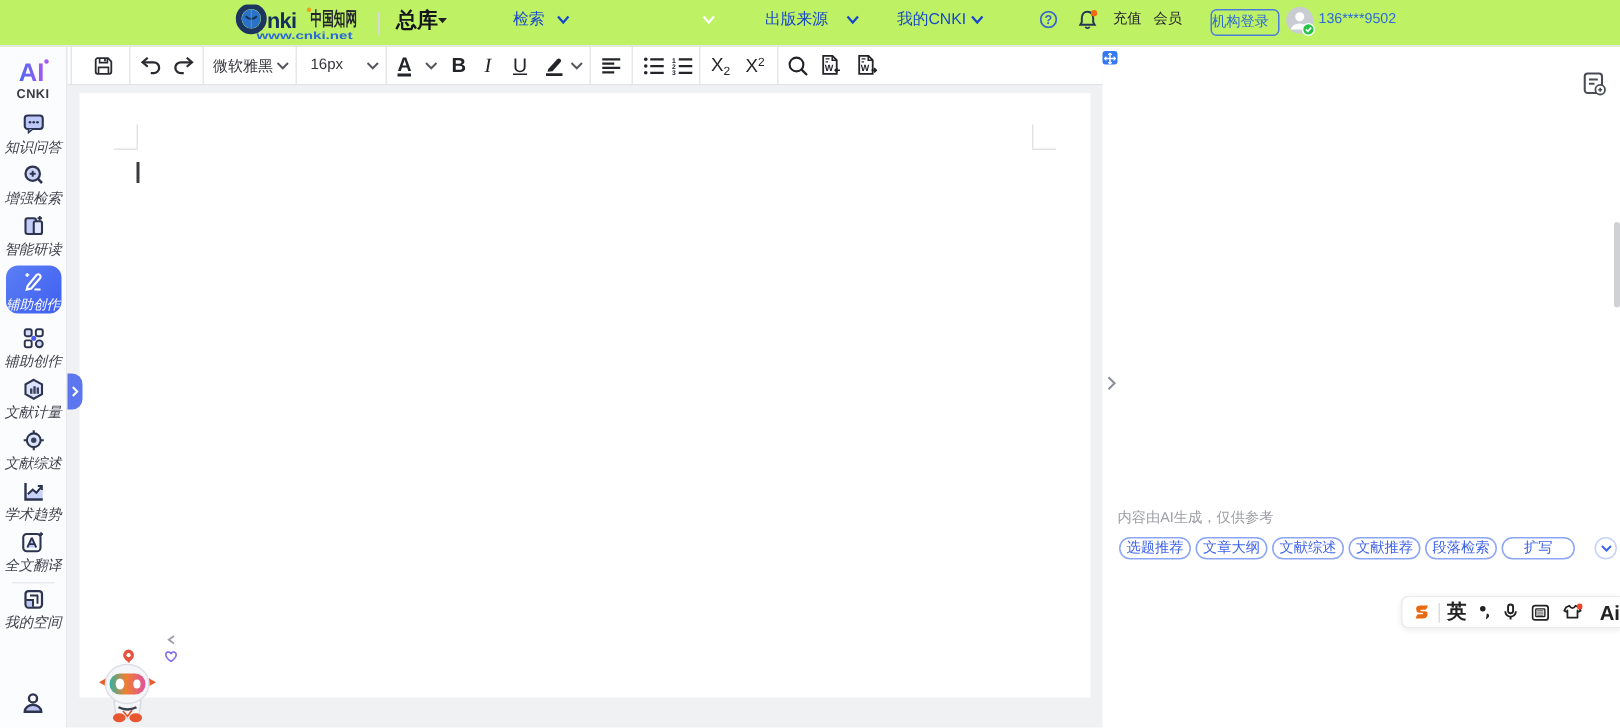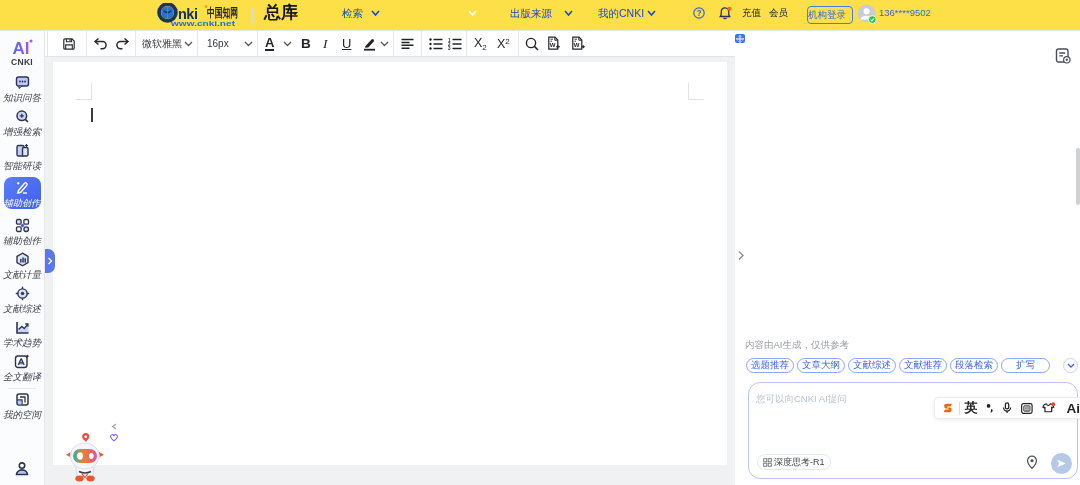--- a/index.html
+++ b/index.html
@@ -1,19 +1,19 @@
 <!DOCTYPE html>
 <html><head>
 <meta charset="utf-8">
 <style>
 * { margin:0; padding:0; box-sizing:border-box; }
 html,body { width:1080px; height:485px; overflow:hidden; font-family:"Liberation Sans",sans-serif; background:#fff; }
 .abs { position:absolute; }
 
-#nav { position:absolute; left:0; top:0; width:1080px; height:31px; background:#fde047; border-bottom:1px solid #e4e5e9; z-index:30; }
+#nav { position:absolute; left:0; top:0; width:1080px; height:31px; background:#bef264; border-bottom:1px solid #e4e5e9; z-index:30; }
 .navtxt { position:absolute; top:0; height:26px; line-height:26px; font-size:10.5px; color:#1747cc; white-space:nowrap; }
 #cnkiai { position:absolute; left:406px; top:0; width:88px; height:31px; background:#1546c8; color:#fff; font-size:10.5px; line-height:26px; padding-left:20px; }
 
 #side { position:absolute; left:0; top:31px; width:45px; height:454px; background:#fbfcfe; border-right:1px solid #e7e8ec; z-index:20; }
 .sitem { position:absolute; left:0; width:44px; text-align:center;font-style:italic; }
 .sitem svg { display:block; margin:0 auto; }
 .slabel { font-size:9.5px; color:#3b3f48; white-space:nowrap; margin-top:2px; }
 
 #editor { position:absolute; left:45px; top:31px; width:690px; height:454px; background:#f0f1f3; }
 #toolbar { position:absolute; left:0; top:0; width:690px; height:26px; background:#fff; border-bottom:1px solid #e3e4e8; }
@@ -33,21 +33,21 @@
     <circle cx="11.5" cy="9.5" r="8.4" fill="none" stroke="#1b3560" stroke-width="3.8"></circle>
     <circle cx="11.5" cy="9.5" r="6.3" fill="#2a72c8"></circle>
     <path d="M7.8 7.8 Q11.5 11.6 15.2 7.8" stroke="#123258" stroke-width="1.3" fill="none"></path>
     <path d="M11.5 3.4 L11.5 15.6" stroke="#5a9ade" stroke-width="0.7" opacity="0.8"></path>
     <text x="22" y="15.5" font-size="14.5" font-weight="bold" fill="#14305c" font-family="Liberation Sans" letter-spacing="-0.5">nki</text>
     <text x="51" y="13.5" font-size="12.5" font-weight="bold" fill="#23242c" font-family="Liberation Serif" textLength="31" lengthAdjust="spacingAndGlyphs">中国知网</text>
     <circle cx="50" cy="3.5" r="1.5" fill="#f0a21e"></circle>
     <text x="15" y="23" font-size="7" font-weight="bold" fill="#2b68d9" font-family="Liberation Sans" textLength="64" lengthAdjust="spacingAndGlyphs">www.cnki.net</text>
   </svg>
   <div class="abs" style="left:252px;top:8px;width:1px;height:15px;background:#d9dade"></div>
-  <div class="navtxt" style="left:264px;color:#15161a;font-weight:bold;font-size:17px">总库</div>
+  <div class="navtxt" style="left:264px;color:#15161a;font-weight:bold;font-size:14px">总库</div>
   <svg class="abs" style="left:291px;top:11px" width="8" height="6">
       <path d="M1 1 L4 4.5 L7 1 Z" fill="#222"></path>
     </svg>
   <div class="navtxt" style="left:342px">检索</div>
   <svg class="abs" style="left:371px;top:10px" width="9" height="7">
       <path d="M1 1 L4.5 5 L8 1" stroke="#1747cc" stroke-width="1.5" fill="none"></path>
     </svg>
   <svg class="abs" style="left:468px;top:10px" width="9" height="7">
       <path d="M1 1 L4.5 5 L8 1" stroke="#fff" stroke-width="1.5" fill="none"></path>
     </svg>
@@ -357,44 +357,20 @@
   <div class="pill" style="left:112px;top:327px;width:48px">文献综述</div>
   <div class="pill" style="left:163px;top:327px;width:48px">文献推荐</div>
   <div class="pill" style="left:214px;top:327px;width:48px">段落检索</div>
   <div class="pill" style="left:265px;top:327px;width:49px">扩写</div>
   <div class="abs" style="left:327px;top:327px;width:15px;height:15px;border:1px solid #c6d2fa;border-radius:50%;display:flex;align-items:center;justify-content:center">
       <svg width="8" height="6">
         <path d="M1 1 L4 4 L7 1" stroke="#3f62ea" stroke-width="1.3" fill="none"></path>
       </svg>
     </div>
 
-  <div class="abs" style="left:12px;top:351px;width:330px;height:97px;border:1.5px solid #b9c6f2;border-radius:12px;background:#fff">
-    <span class="abs" style="left:7px;top:10px;font-size:9.5px;color:#b9c2cf">您可以向CNKI AI提问</span>
-
-    <div class="abs" style="left:8px;top:71px;height:16px;border:1px solid #e4e7ec;border-radius:8.5px;display:flex;align-items:center;padding:0 5px 0 5px;gap:2px;background:#fff">
-      <svg width="9" height="9" viewBox="0 0 10 10">
-          <rect x="0.8" y="0.8" width="3.4" height="3.4" fill="none" stroke="#6b6f78" stroke-width="1"></rect>
-          <rect x="5.8" y="0.8" width="3.4" height="3.4" fill="none" stroke="#6b6f78" stroke-width="1"></rect>
-          <rect x="0.8" y="5.8" width="3.4" height="3.4" fill="none" stroke="#6b6f78" stroke-width="1"></rect>
-          <rect x="5.8" y="5.8" width="3.4" height="3.4" fill="none" stroke="#6b6f78" stroke-width="1"></rect>
-        </svg>
-      <span style="font-size:9px;color:#42454c">深度思考-R1</span>
-    </div>
-
-    <svg class="abs" style="left:277px;top:72px" width="12" height="15" viewBox="0 0 13 16">
-        <path d="M6.5 1.2 a4.8 4.8 0 0 1 4.8 4.8 c0 3.4-4.8 8.3-4.8 8.3 S1.7 9.4 1.7 6 A4.8 4.8 0 0 1 6.5 1.2 Z" fill="none" stroke="#55585f" stroke-width="1.4"></path>
-        <circle cx="6.5" cy="6" r="1.7" fill="#55585f"></circle>
-      </svg>
-
-    <div class="abs" style="left:302px;top:70px;width:21px;height:21px;border-radius:50%;background:#b6c8e8;display:flex;align-items:center;justify-content:center">
-      <svg width="11" height="11" viewBox="0 0 11 11">
-          <path d="M1.2 1.8 L10 5.5 L1.2 9.2 L3 5.5 Z" fill="#fff"></path>
-        </svg>
-    </div>
-  </div>
 </div>
 
 <div class="abs" style="left:934px;top:397px;width:146px;height:22px;background:#fff;border:1px solid #ececee;border-right:none;border-radius:5px 0 0 5px;box-shadow:0 1px 4px rgba(0,0,0,0.08);z-index:40;display:flex;align-items:center;padding-left:7px;gap:0">
   <svg width="14" height="14" viewBox="0 0 14 14">
       <path d="M2.5 4.2 Q2.5 1.8 6 1.8 L11.5 1.8 Q12 1.8 11.6 2.6 L10.7 4.5 Q10.4 5.2 9.5 5.2 L6.5 5.2 Q5.6 5.2 5.8 5.9 Q5.9 6.5 7 6.5 L9.5 6.5 Q11.8 6.5 11.5 9 Q11.2 12.2 7.8 12.2 L2.6 12.2 Q1.9 12.2 2.3 11.3 L3.2 9.4 Q3.5 8.8 4.4 8.8 L7.3 8.8 Q8.2 8.8 8.1 8.1 Q8 7.5 7 7.5 L4.8 7.5 Q2.5 7.5 2.5 4.2 Z" fill="#e8690f"></path>
     </svg>
   <div style="width:1px;height:13px;background:#dcdce0;margin:0 5px"></div>
   <span style="font-size:13px;font-weight:bold;color:#222">英</span>
   <svg style="margin-left:8px" width="9" height="12" viewBox="0 0 9 12">
       <circle cx="3" cy="3.5" r="2.2" fill="#222"></circle>

